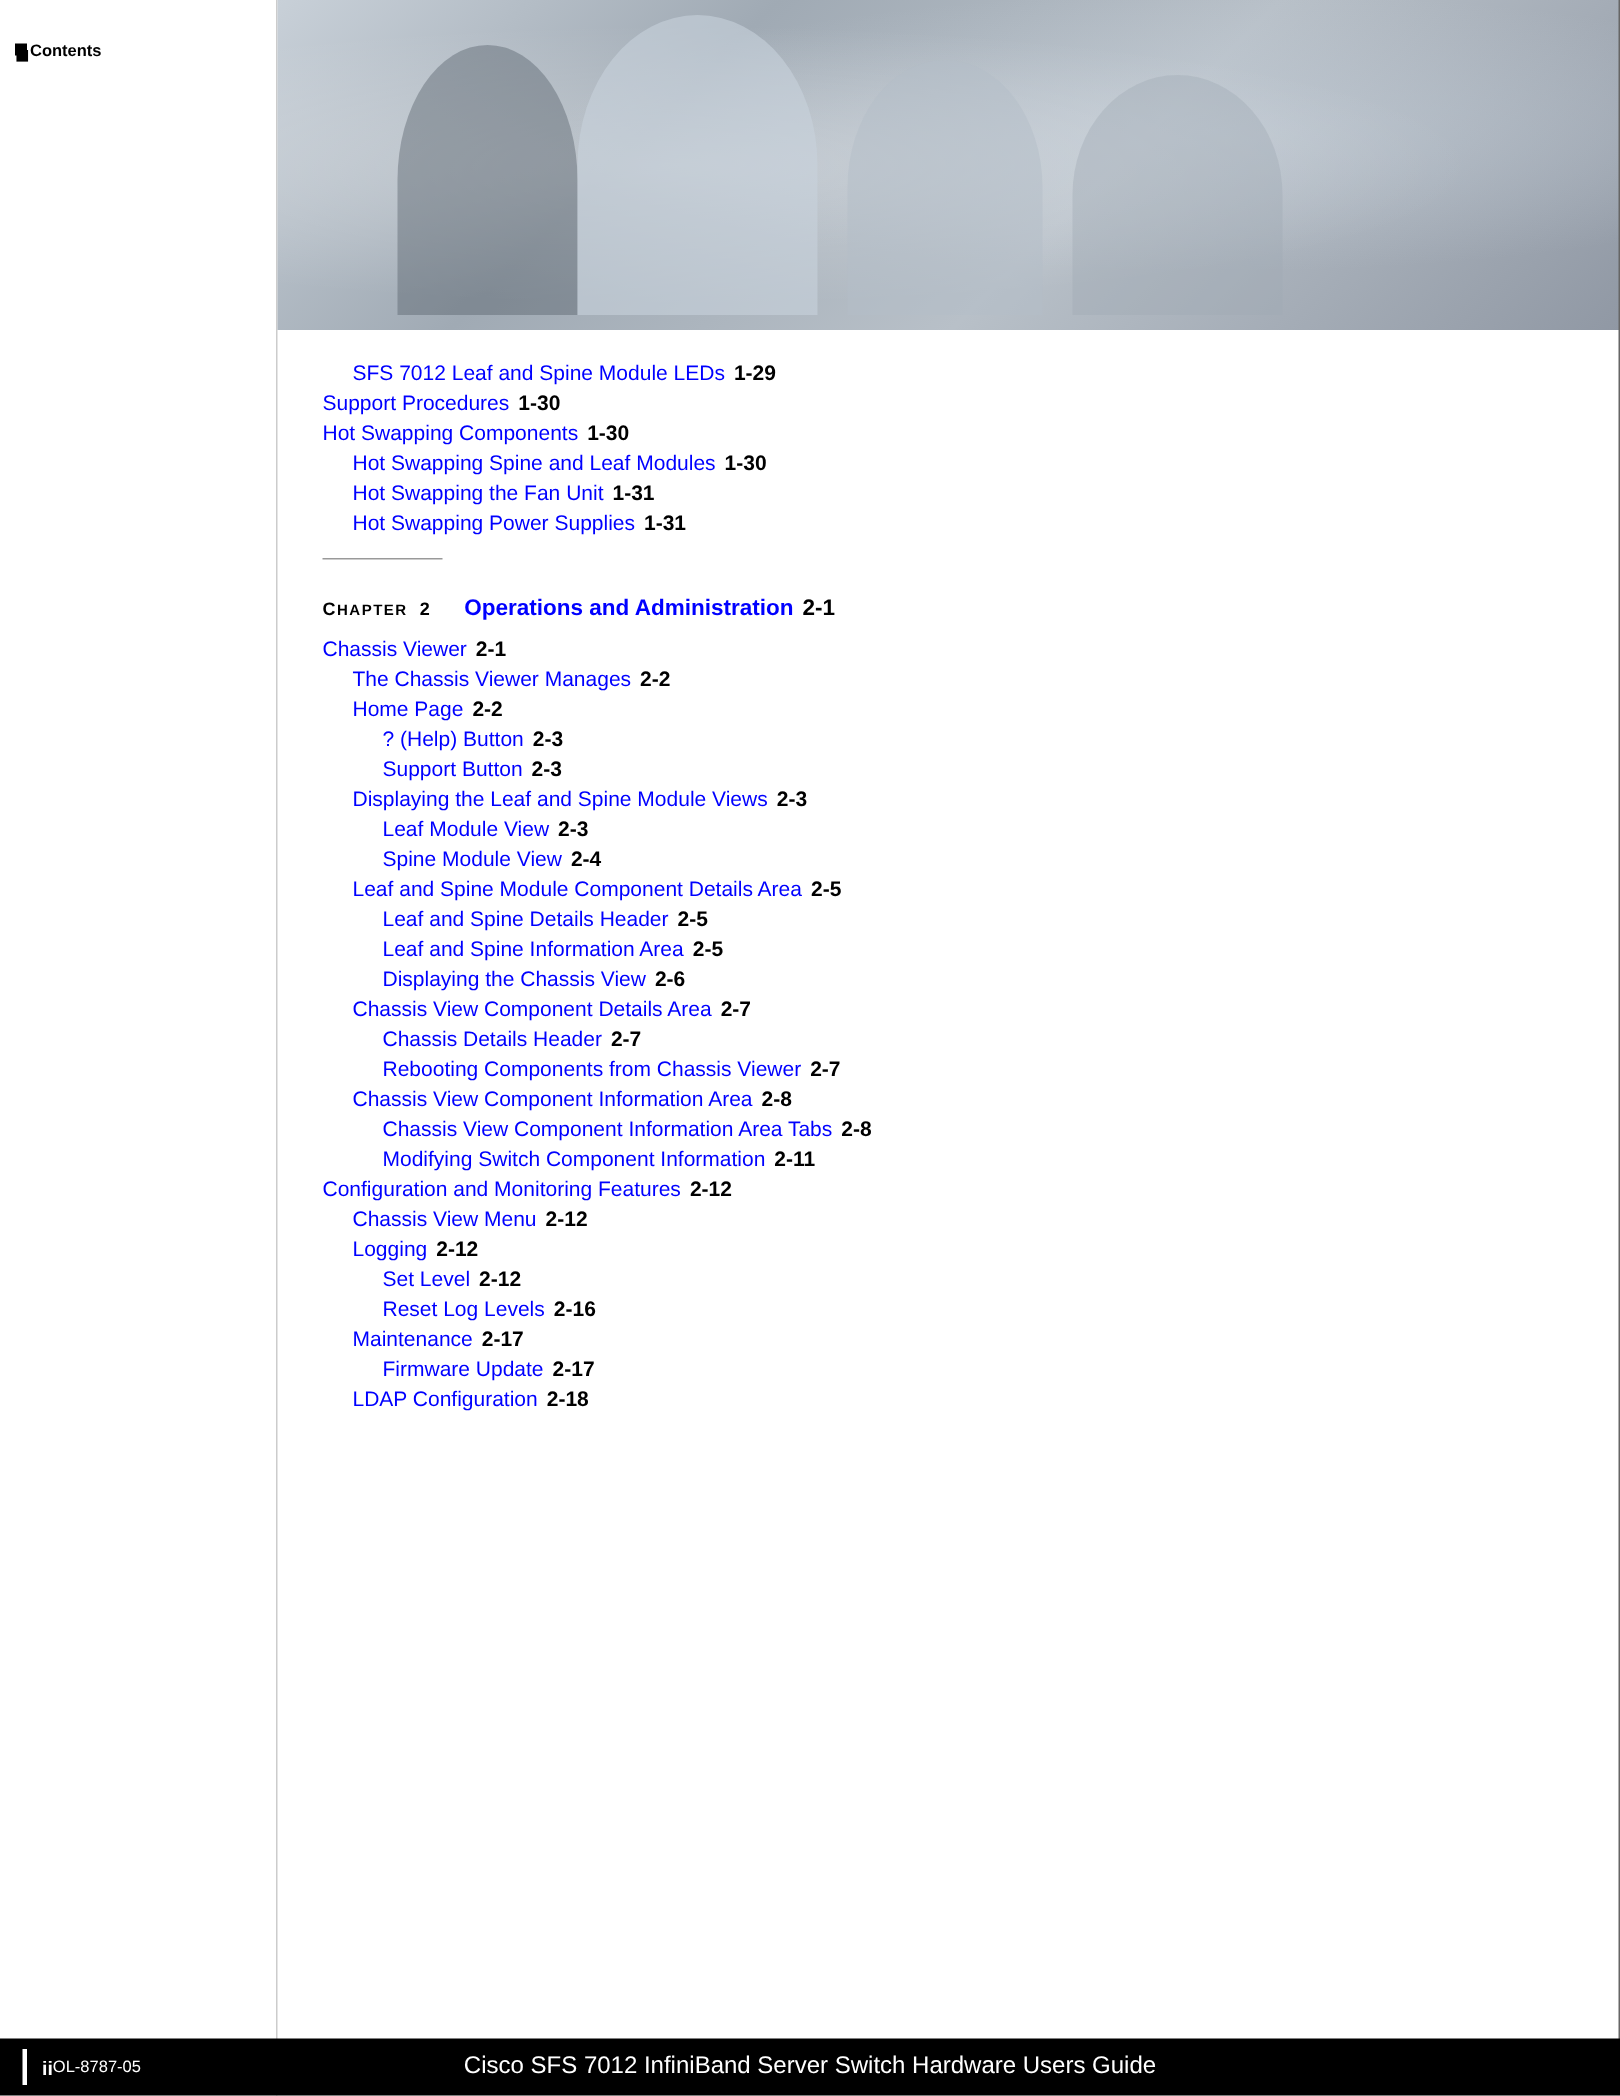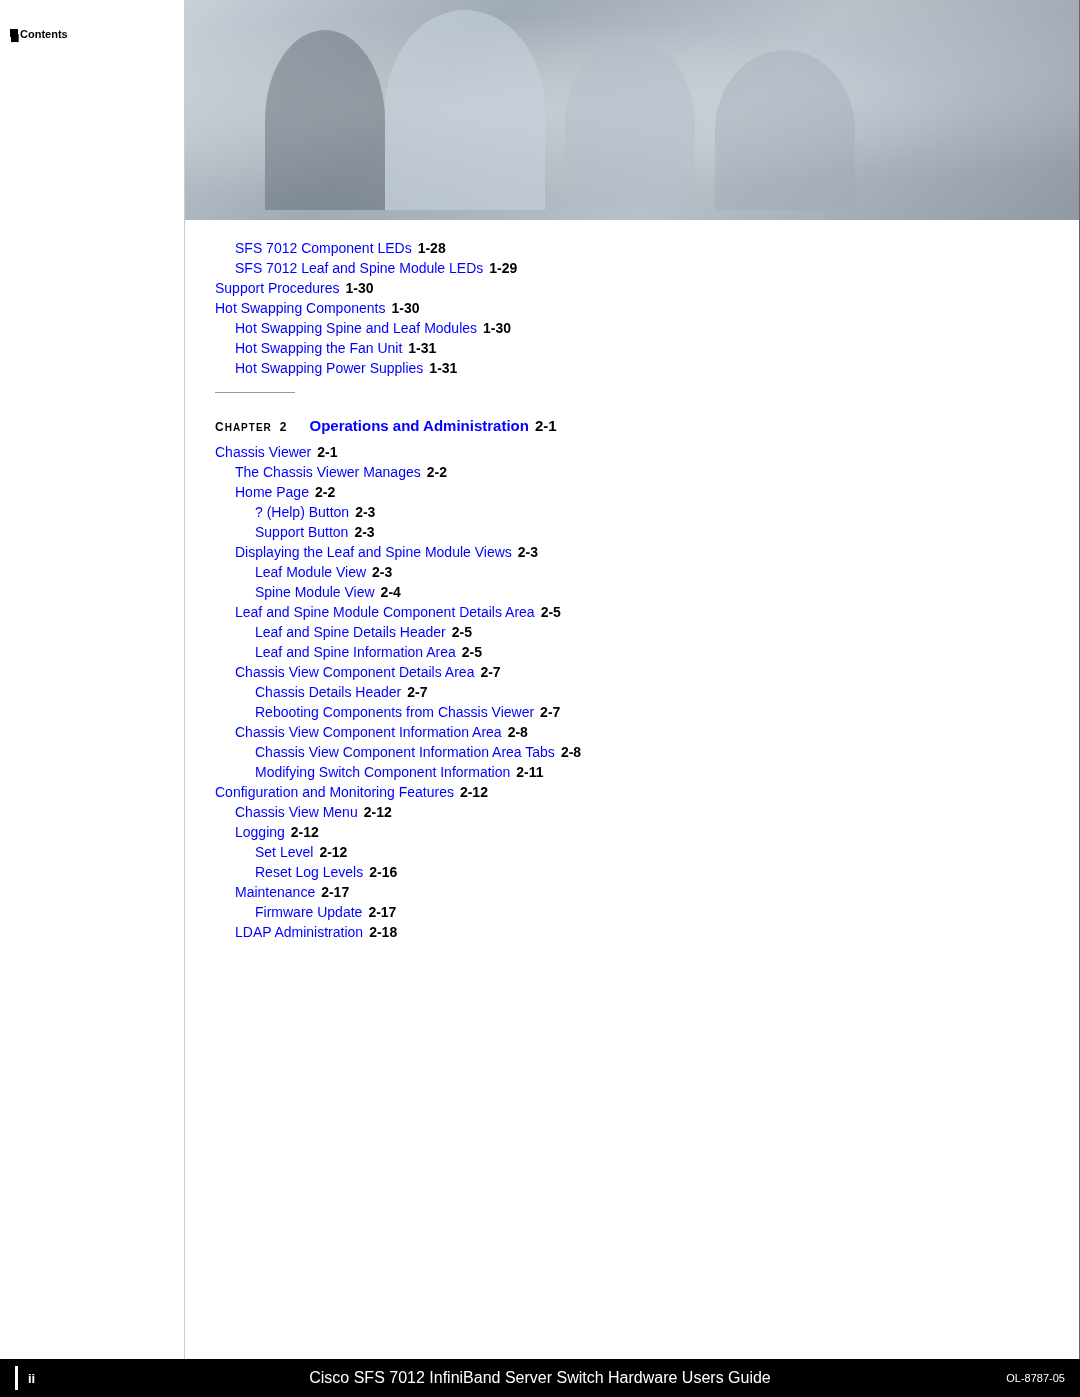--- a/index.html
+++ b/index.html
@@ -166,21 +166,21 @@
     
     .footer {
       position: absolute;
       bottom: 0;
       left: 0;
       right: 0;
       height: 38px;
       background: #000;
       display: flex;
       align-items: center;
-      justify-content: space-between;
+      justify-content: flex-start;
       padding: 0 15px;
     }
     .footer-left {
       display: flex;
       align-items: center;
     }
     .footer-rule {
       width: 3px;
       height: 24px;
       background: #fff;
@@ -230,24 +230,20 @@
     <div class="person4"></div>
   </div>
 </div>
 
 <div class="right-rule"></div>
 
 <div class="main-content">
 
   <div class="section-group">
 
-    <div class="toc-entry indent-1">
-      <a class="toc-link" href="#">SFS 7012 Component LEDs</a>
-      <span class="toc-pagenum">1-28</span>
-    </div>
 
     <div class="toc-entry indent-1">
       <a class="toc-link" href="#">SFS 7012 Leaf and Spine Module LEDs</a>
       <span class="toc-pagenum">1-29</span>
     </div>
 
     <div class="toc-entry indent-0">
       <a class="toc-link" href="#">Support Procedures</a>
       <span class="toc-pagenum">1-30</span>
     </div>
@@ -332,20 +328,24 @@
     <div class="toc-entry indent-2">
       <a class="toc-link" href="#">Leaf and Spine Details Header</a>
       <span class="toc-pagenum">2-5</span>
     </div>
 
     <div class="toc-entry indent-2">
       <a class="toc-link" href="#">Leaf and Spine Information Area</a>
       <span class="toc-pagenum">2-5</span>
     </div>
 
+    <div class="toc-entry indent-2">
+      <a class="toc-link" href="#">Displaying the Chassis View</a>
+      <span class="toc-pagenum">2-6</span>
+    </div>
 
     <div class="toc-entry indent-1">
       <a class="toc-link" href="#">Chassis View Component Details Area</a>
       <span class="toc-pagenum">2-7</span>
     </div>
 
     <div class="toc-entry indent-2">
       <a class="toc-link" href="#">Chassis Details Header</a>
       <span class="toc-pagenum">2-7</span>
     </div>
@@ -399,21 +399,21 @@
       <a class="toc-link" href="#">Maintenance</a>
       <span class="toc-pagenum">2-17</span>
     </div>
 
     <div class="toc-entry indent-2">
       <a class="toc-link" href="#">Firmware Update</a>
       <span class="toc-pagenum">2-17</span>
     </div>
 
     <div class="toc-entry indent-1">
-      <a class="toc-link" href="#">LDAP Administration</a>
+      <a class="toc-link" href="#">LDAP Configuration</a>
       <span class="toc-pagenum">2-18</span>
     </div>
 
   </div>
 </div>
 
 <div class="footer">
   <div class="footer-left">
     <div class="footer-rule"></div>
     <span class="footer-pagenum">ii</span>

